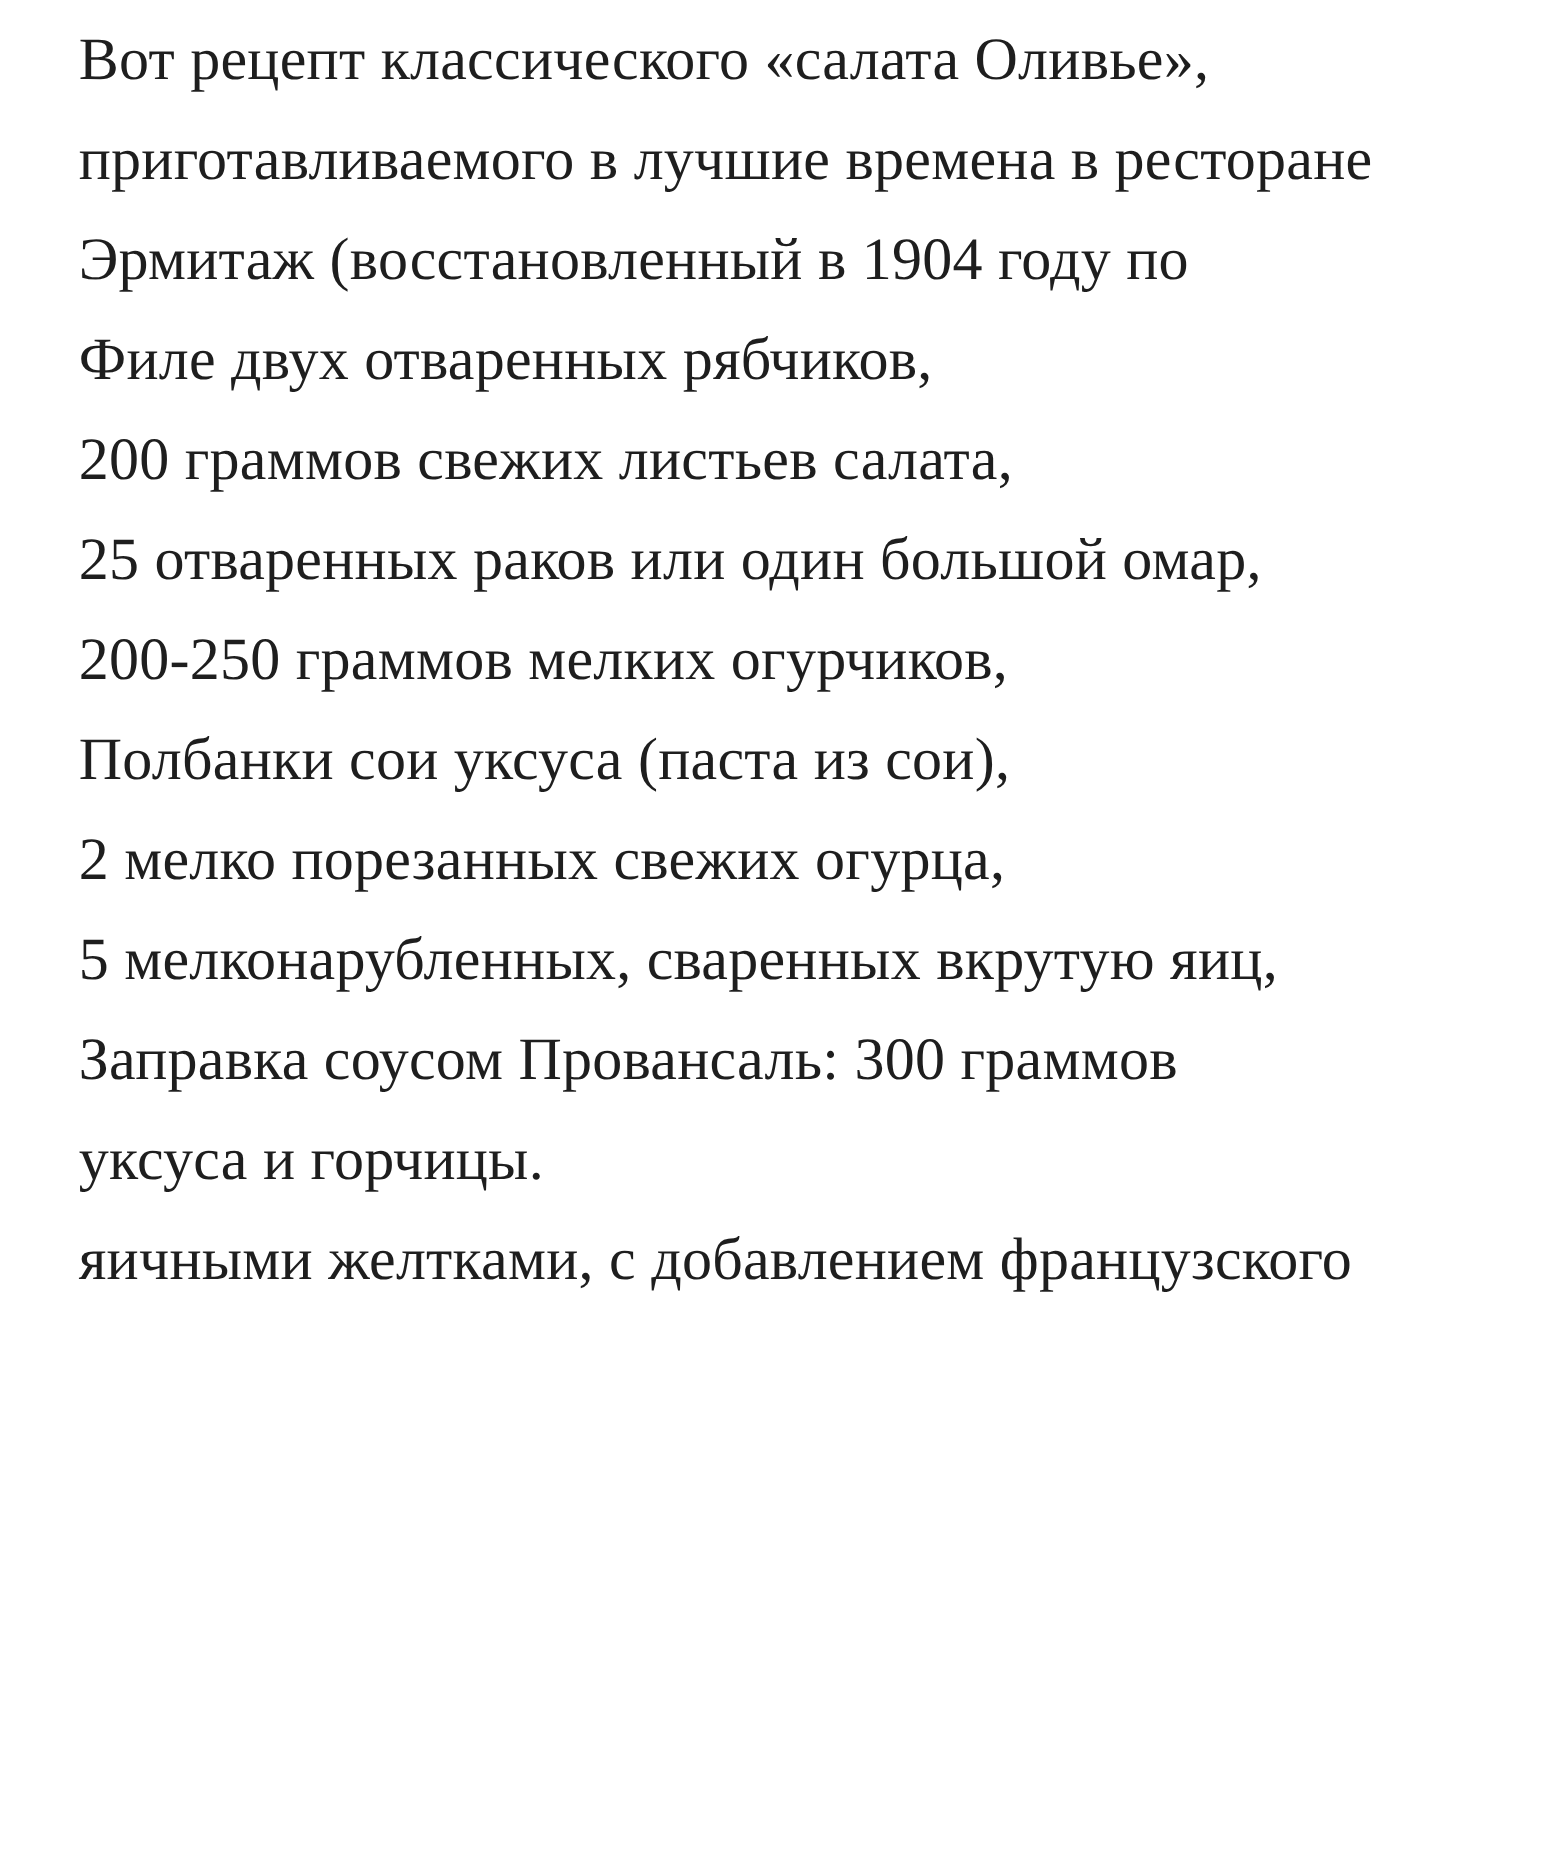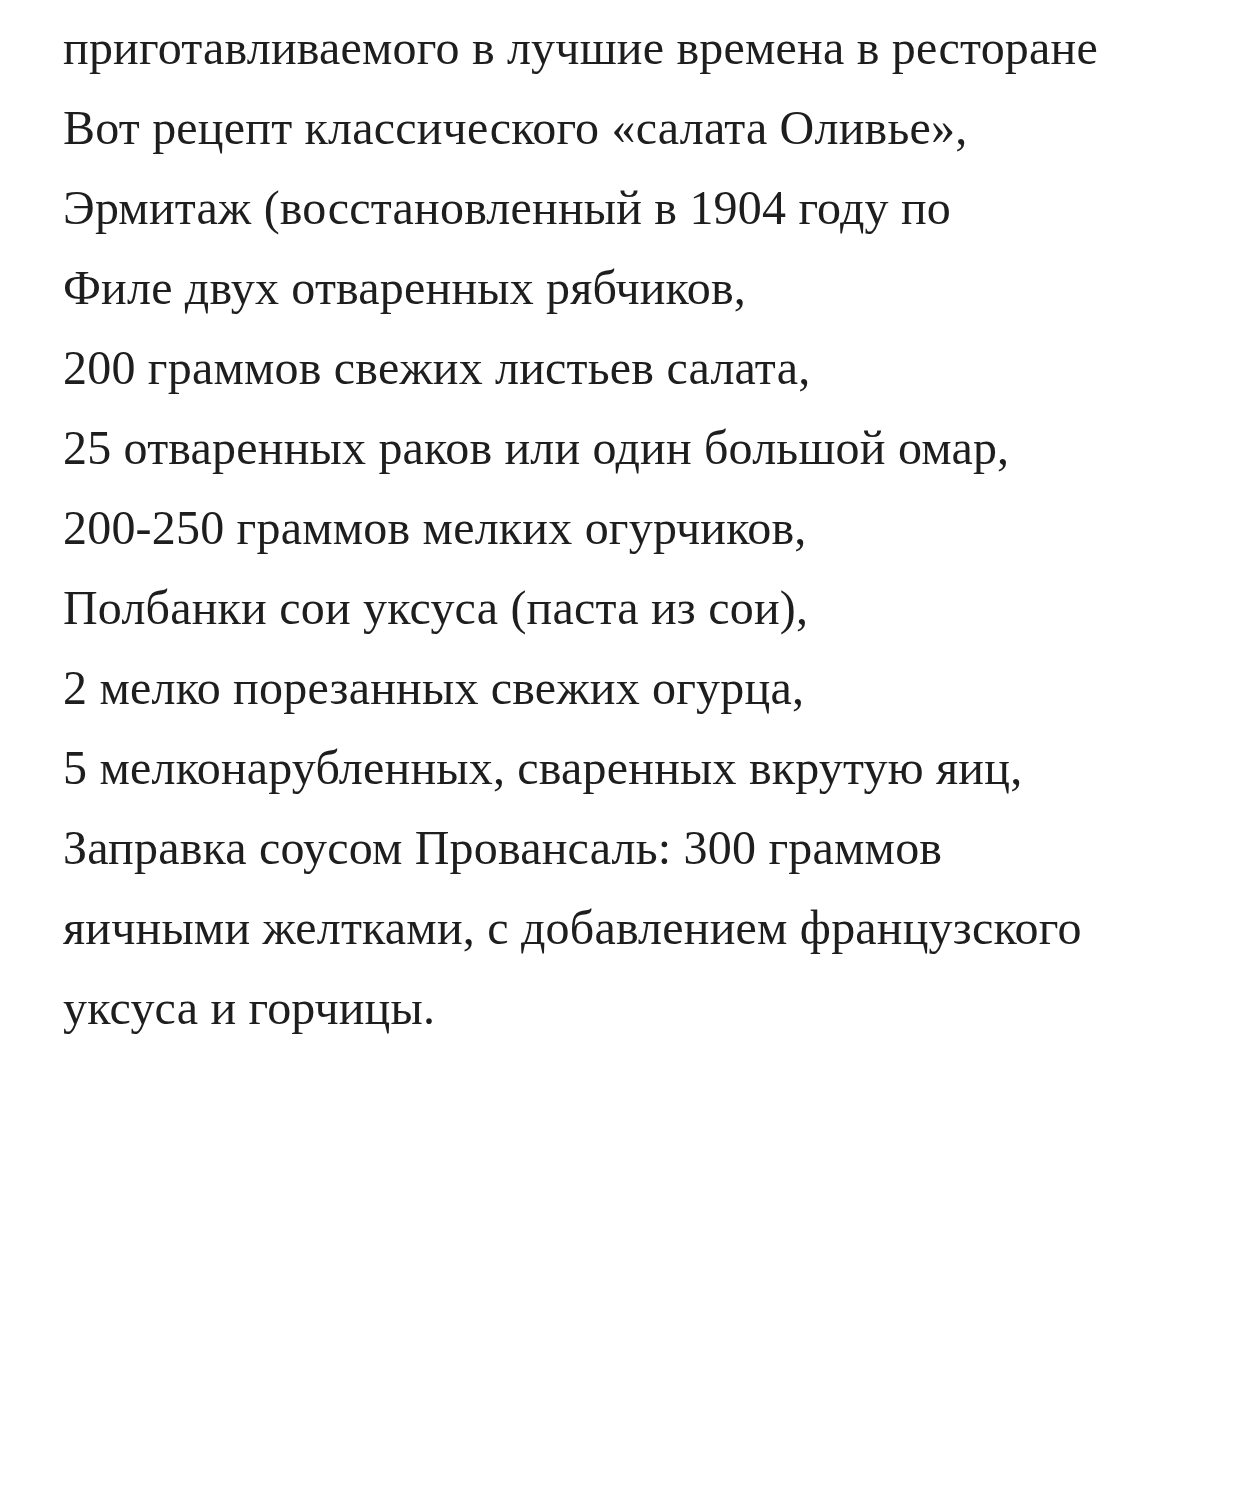--- a/index.html
+++ b/index.html
@@ -29,27 +29,27 @@
   }
   .text-line {
     white-space: nowrap;
   }
 </style>
 </head>
 <body>
 
 <div class="page">
   <div class="text-block">
+    <div class="text-line">Вот рецепт классического «салата Оливье»,</div>
     <div class="text-line">приготавливаемого в лучшие времена в ресторане</div>
-    <div class="text-line">Вот рецепт классического «салата Оливье»,</div>
     <div class="text-line">Эрмитаж (восстановленный в 1904 году по</div>
     <div class="text-line">Филе двух отваренных рябчиков,</div>
     <div class="text-line">200 граммов свежих листьев салата,</div>
     <div class="text-line">25 отваренных раков или один большой омар,</div>
     <div class="text-line">200-250 граммов мелких огурчиков,</div>
     <div class="text-line">Полбанки сои уксуса (паста из сои),</div>
     <div class="text-line">2 мелко порезанных свежих огурца,</div>
     <div class="text-line">5 мелконарубленных, сваренных вкрутую яиц,</div>
     <div class="text-line">Заправка соусом Провансаль: 300 граммов</div>
+    <div class="text-line">уксуса и горчицы.</div>
     <div class="text-line">яичными желтками, с добавлением французского</div>
-    <div class="text-line">уксуса и горчицы.</div>
   </div>
 </div>
 
 </body></html>

